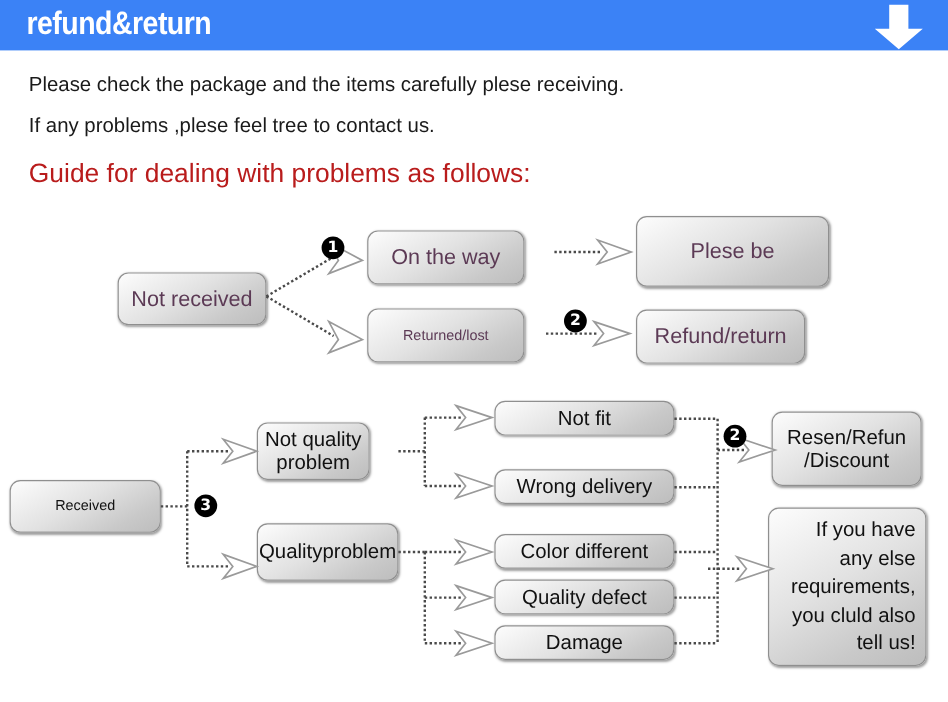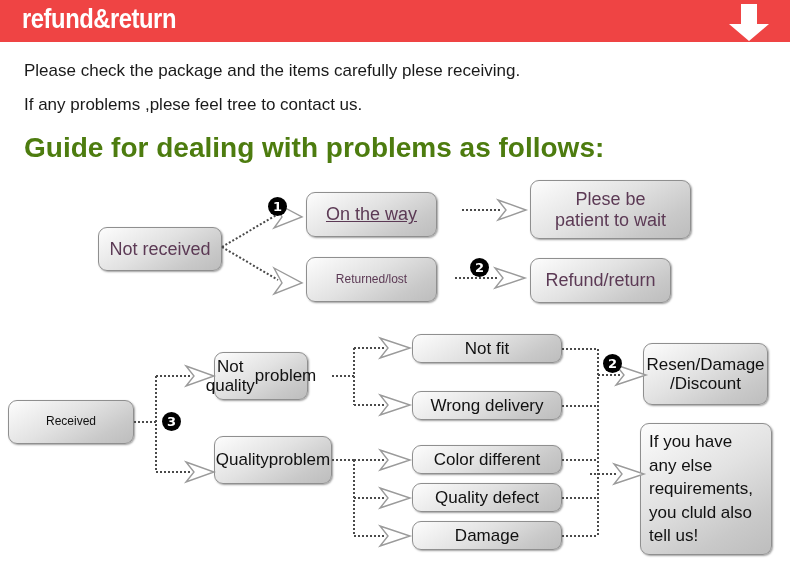--- a/index.html
+++ b/index.html
@@ -1,42 +1,42 @@
 <!DOCTYPE html>
 <html><head>
 <meta charset="utf-8">
 <style>
   html,body{margin:0;padding:0;background:#fff;}
   body{width:790px;height:585px;position:relative;overflow:hidden;
        font-family:"Liberation Sans",sans-serif;-webkit-font-smoothing:antialiased;}
 
   
-  #header-bar{position:absolute;left:0;top:0;width:790px;height:42px;background:#ef4444;}
+  #header-bar{position:absolute;left:0;top:0;width:790px;height:42px;background:#3b82f6;}
   #header-title{position:absolute;left:22px;top:4px;color:#fff;font-size:27px;
       font-weight:bold;letter-spacing:-0.5px;font-family:"Liberation Sans",sans-serif;
       transform:scaleX(0.88);transform-origin:left top;white-space:nowrap;}
   #header-arrow-icon{position:absolute;right:18px;top:2px;width:46px;height:40px;}
 
   
   .intro-line{position:absolute;left:24px;font-size:17px;color:#1a1a1a;white-space:nowrap;}
   #intro-line-1{top:61px;}
   #intro-line-2{top:95px;text-align:right;}
-  #guide-heading{position:absolute;left:24px;top:132px;font-size:28px;font-weight:bold;
-      color:#4d7c0f;white-space:nowrap;}
+  #guide-heading{position:absolute;left:24px;top:132px;font-size:22px;font-weight:normal;
+      color:#b91c1c;white-space:nowrap;}
 
   
   .node{position:absolute;box-sizing:border-box;border-radius:9px;
         border:1px solid #8f8f8f;
         background:linear-gradient(150deg,#fdfdfd 0%,#f2f2f2 18%,#e2e2e2 45%,#c9c9c9 78%,#bdbdbd 100%);
         box-shadow:1px 1px 2px rgba(0,0,0,0.38);
         display:flex;align-items:center;justify-content:center;
         text-align:center;line-height:1.12;}
   .node.purple{color:#5c3a55;}
   .node.dark{color:#111;}
-  .node.left-text{justify-content:flex-start;text-align:left;}
+  .node.left-text{justify-content:flex-start;text-align:right;}
 
   
   .badge{position:absolute;width:19px;height:19px;border-radius:50%;background:#000;
          color:#fff;font-size:13px;font-weight:bold;line-height:19px;text-align:center;
          font-family:"DejaVu Sans",sans-serif;}
   svg.arrow{position:absolute;overflow:visible;}
   .ahpath{fill:#ffffff;stroke:#9a9a9a;stroke-width:1.4;}
 </style>
 </head>
 <body>
@@ -47,27 +47,26 @@
     <path d="M15 2 H31 V22 H43 L23 39 L3 22 H15 Z" fill="#ffffff"></path>
   </svg>
 </div>
 
 <div class="intro-line" id="intro-line-1">Please check the package and the items carefully plese receiving.</div>
 <div class="intro-line" id="intro-line-2">If any problems ,plese feel tree to contact us.</div>
 <div id="guide-heading">Guide for dealing with problems as follows:</div>
 
 <div class="node purple" style="left:98px;top:227px;width:124px;height:44px;font-size:18px;">Not received</div>
 
-<div class="node purple" style="left:306px;top:192px;width:131px;height:45px;font-size:18px;text-decoration:underline;">On the way</div>
+<div class="node purple" style="left:306px;top:192px;width:131px;height:45px;font-size:18px;">On the way</div>
 
 <div class="node purple" style="left:306px;top:257px;width:131px;height:45px;font-size:12px;">Returned/lost</div>
 
 <div class="node purple" style="left:530px;top:180px;width:161px;height:59px;font-size:18px;flex-direction:column;">
   <span>Plese be</span>
-  <span>patient to wait</span>
 </div>
 
 <div class="node purple" style="left:530px;top:258px;width:141px;height:45px;font-size:18px;">Refund/return</div>
 
 <svg class="arrow" style="left:222px;top:190px;width:92px;height:115px;">
   <path d="M0 57 L56 24" stroke="#4a4a4a" stroke-width="2" stroke-dasharray="2 2" fill="none"></path>
   <path d="M0 57 L56 90" stroke="#4a4a4a" stroke-width="2" stroke-dasharray="2 2" fill="none"></path>
   <path class="ahpath" d="M52 12 L80 27 L52 38 L60 27 Z"></path>
   <path class="ahpath" d="M52 78 L80 93 L52 104 L60 93 Z"></path>
 </svg>
@@ -80,42 +79,42 @@
 <svg class="arrow" style="left:455px;top:268px;width:78px;height:22px;">
   <path d="M0 10 L44 10" stroke="#4a4a4a" stroke-width="2" stroke-dasharray="2 2" fill="none"></path>
   <path class="ahpath" d="M40 0 L70 10 L40 20 L48 10 Z"></path>
 </svg>
 
 <div class="badge" style="left:268px;top:197px;">1</div>
 <div class="badge" style="left:470px;top:258px;">2</div>
 
 <div class="node dark" style="left:8px;top:400px;width:126px;height:44px;font-size:12px;">Received</div>
 
-<div class="node dark" style="left:214px;top:352px;width:94px;height:48px;font-size:17px;flex-direction:row;">
+<div class="node dark" style="left:214px;top:352px;width:94px;height:48px;font-size:17px;flex-direction:column;">
   <span>Not quality</span>
   <span>problem</span>
 </div>
 
 <div class="node dark" style="left:214px;top:436px;width:118px;height:48px;font-size:17px;">
   <span>Quality</span>
   <span>problem</span>
 </div>
 
 <div class="node dark" style="left:412px;top:334px;width:150px;height:29px;font-size:17px;">Not fit</div>
 
 <div class="node dark" style="left:412px;top:391px;width:150px;height:29px;font-size:17px;">Wrong delivery</div>
 
 <div class="node dark" style="left:412px;top:445px;width:150px;height:29px;font-size:17px;">Color different</div>
 
 <div class="node dark" style="left:412px;top:483px;width:150px;height:29px;font-size:17px;">Quality defect</div>
 
 <div class="node dark" style="left:412px;top:521px;width:150px;height:29px;font-size:17px;">Damage</div>
 
 <div class="node dark" style="left:643px;top:343px;width:125px;height:62px;font-size:17px;flex-direction:column;">
-  <span>Resen/Damage</span>
+  <span>Resen/Refun</span>
   <span>/Discount</span>
 </div>
 
 <div class="node dark left-text" style="left:640px;top:423px;width:132px;height:132px;font-size:17px;padding:6px 8px;line-height:1.38;">If you have any else requirements, you cluld also tell us!</div>
 
 <svg class="arrow" style="left:134px;top:350px;width:90px;height:110px;">
   <path d="M0 72 L22 72" stroke="#4a4a4a" stroke-width="2" stroke-dasharray="2 2" fill="none"></path>
   <path d="M22 26 L22 122" stroke="#4a4a4a" stroke-width="2" stroke-dasharray="2 2" fill="none"></path>
   <path d="M22 26 L56 26" stroke="#4a4a4a" stroke-width="2" stroke-dasharray="2 2" fill="none"></path>
   <path d="M22 122 L56 122" stroke="#4a4a4a" stroke-width="2" stroke-dasharray="2 2" fill="none"></path>

